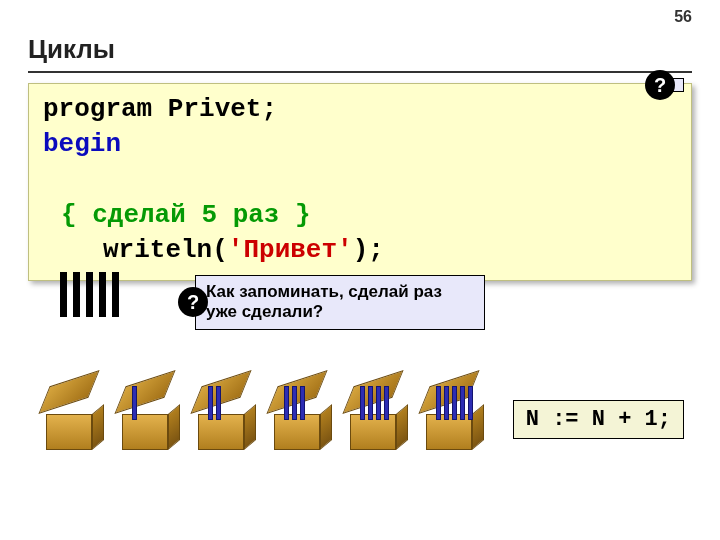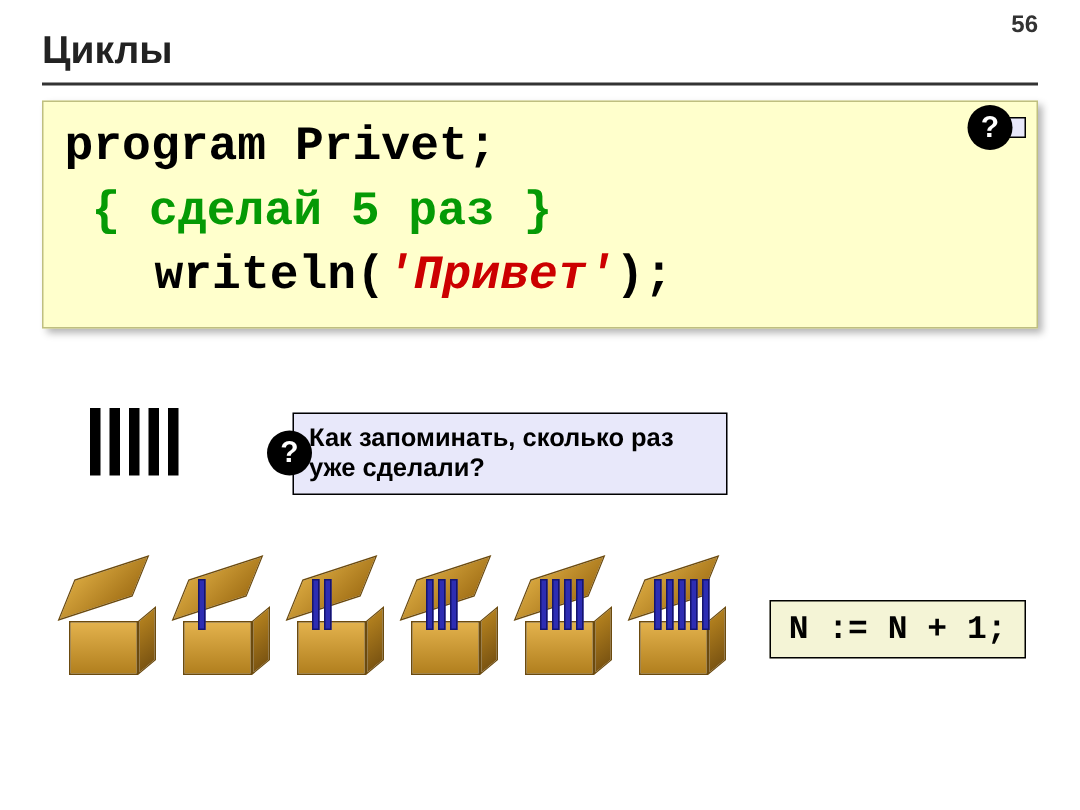--- a/index.html
+++ b/index.html
@@ -16,43 +16,43 @@
     top: 8px;
     right: 28px;
     font-size: 16px;
     font-weight: bold;
     color: #333;
   }
   .title {
     font-size: 26px;
     font-weight: bold;
     color: #222;
-    margin-top: 8px;
+    margin-top: 24px;
     margin-bottom: 6px;
   }
   .rule {
     height: 2px;
     background: #333;
     margin-bottom: 10px;
   }
   .codebox {
     background: #ffffcc;
     border: 1px solid #bfbf80;
     box-shadow: 3px 3px 5px rgba(0,0,0,0.3);
     padding: 8px 14px 12px 14px;
     font-family: "Courier New", monospace;
-    font-size: 32px;
+    font-size: 26px;
     font-weight: bold;
     line-height: 1.35;
     position: relative;
   }
   .kw-black { color: #000; }
   .kw-blue { color: #0b0bbd; }
-  .kw-green { color: #059a05; }
-  .kw-red { color: #cc0000; font-style: italic; }
+  .kw-green { color: #059a05; margin-top: 36px; }
+  .kw-red { color: #cc0000; }
   .indent1 { padding-left: 18px; }
   .indent2 { padding-left: 60px; }
   .callout {
     position: absolute;
     background: #e8e8fa;
     border: 1.5px solid #000;
     padding: 6px 10px;
     font-family: Arial, sans-serif;
     font-size: 17px;
     font-weight: bold;
@@ -165,41 +165,42 @@
 <body>
 
 <div class="page-num">56</div>
 <div class="title">Циклы</div>
 <div class="rule"></div>
 
 <div class="codebox">
   <div>
     <span class="kw-black">program</span><span class="kw-black"> Privet;</span>
   </div>
+  <div class="kw-blue">begin</div>
   <div class="indent1 kw-green">{ сделай 5 раз }</div>
   <div class="indent2">
     <span class="kw-black">writeln(</span><span class="kw-red">'Привет'</span><span class="kw-black">);</span>
   </div>
 </div>
 
 <div class="callout callout1">
   <div class="qbadge">?</div>
 </div>
 
 <div class="tally">
   <span></span>
   <span></span>
   <span></span>
   <span></span>
   <span></span>
 </div>
 
 <div class="callout callout2">
   <div class="qbadge">?</div>
-  <span>Как запоминать, сколько раз уже сделали?</span>
+  <span>Как запоминать, сделай раз уже сделали?</span>
 </div>
 
 <div class="boxes-row" id="boxes-row">
     <div class="box">
       <div class="lid"></div>
       <div class="side"></div>
       <div class="front"></div>
       <div class="sticks"></div>
     </div>
     <div class="box">

